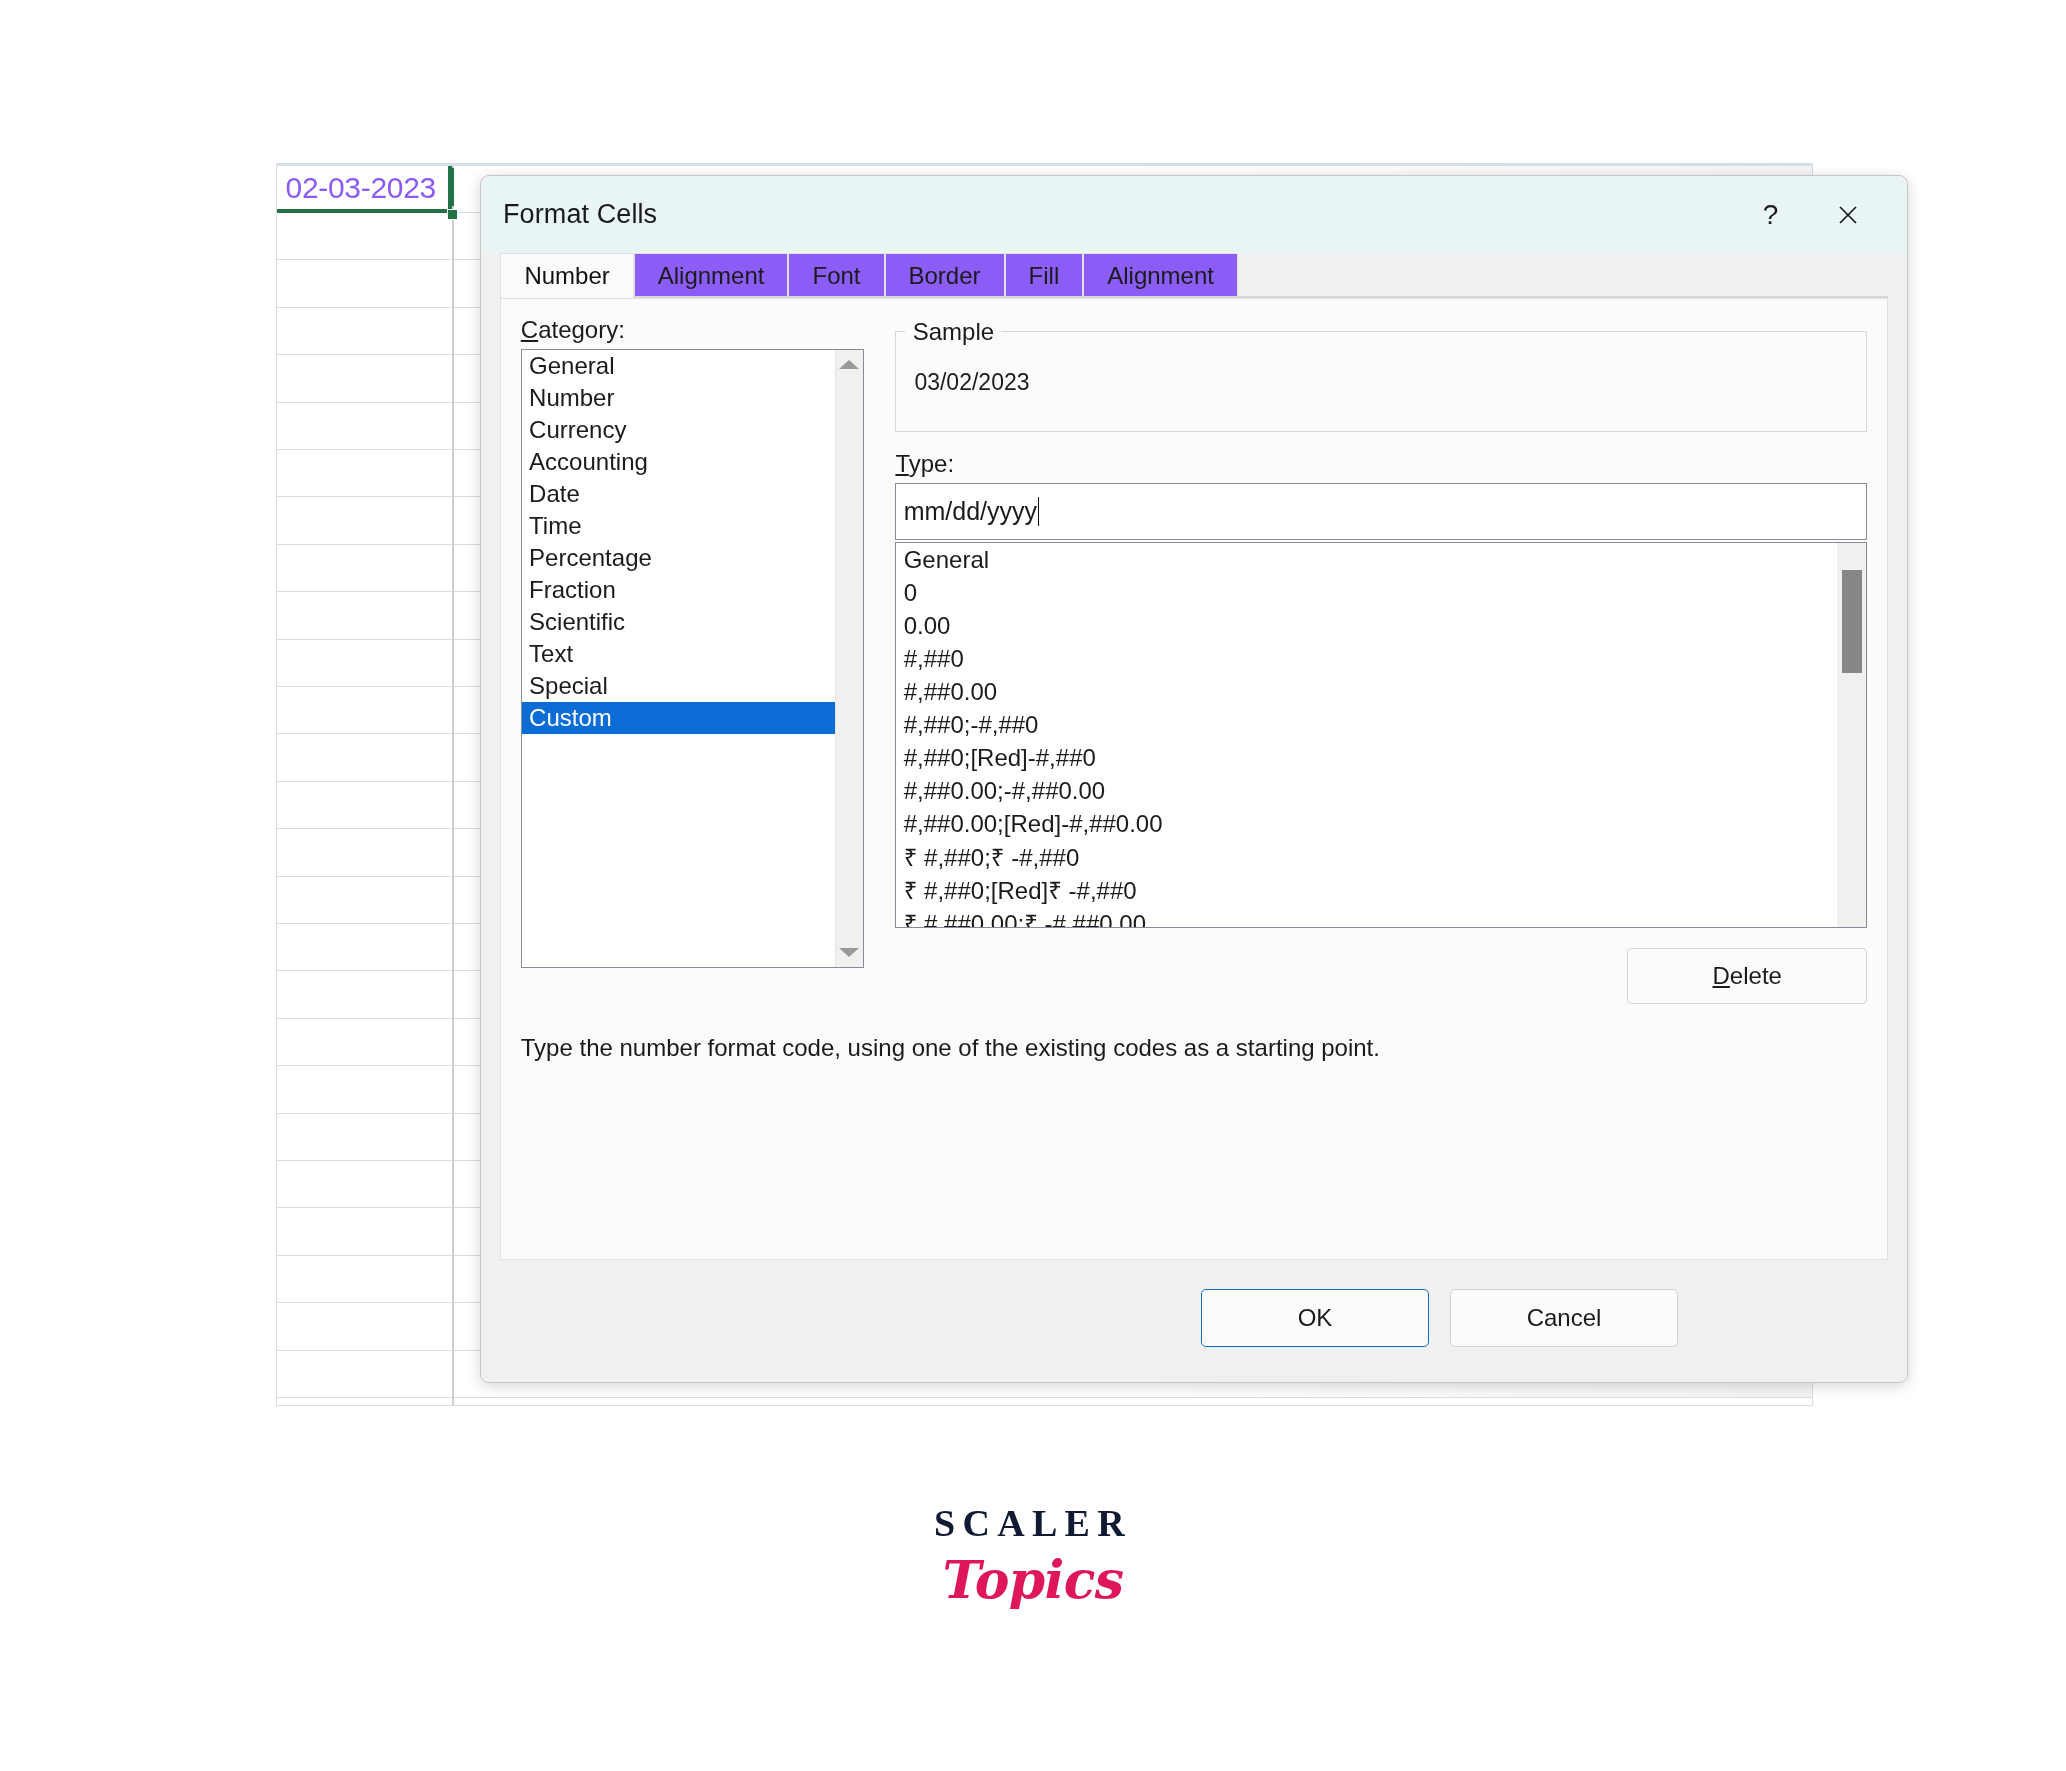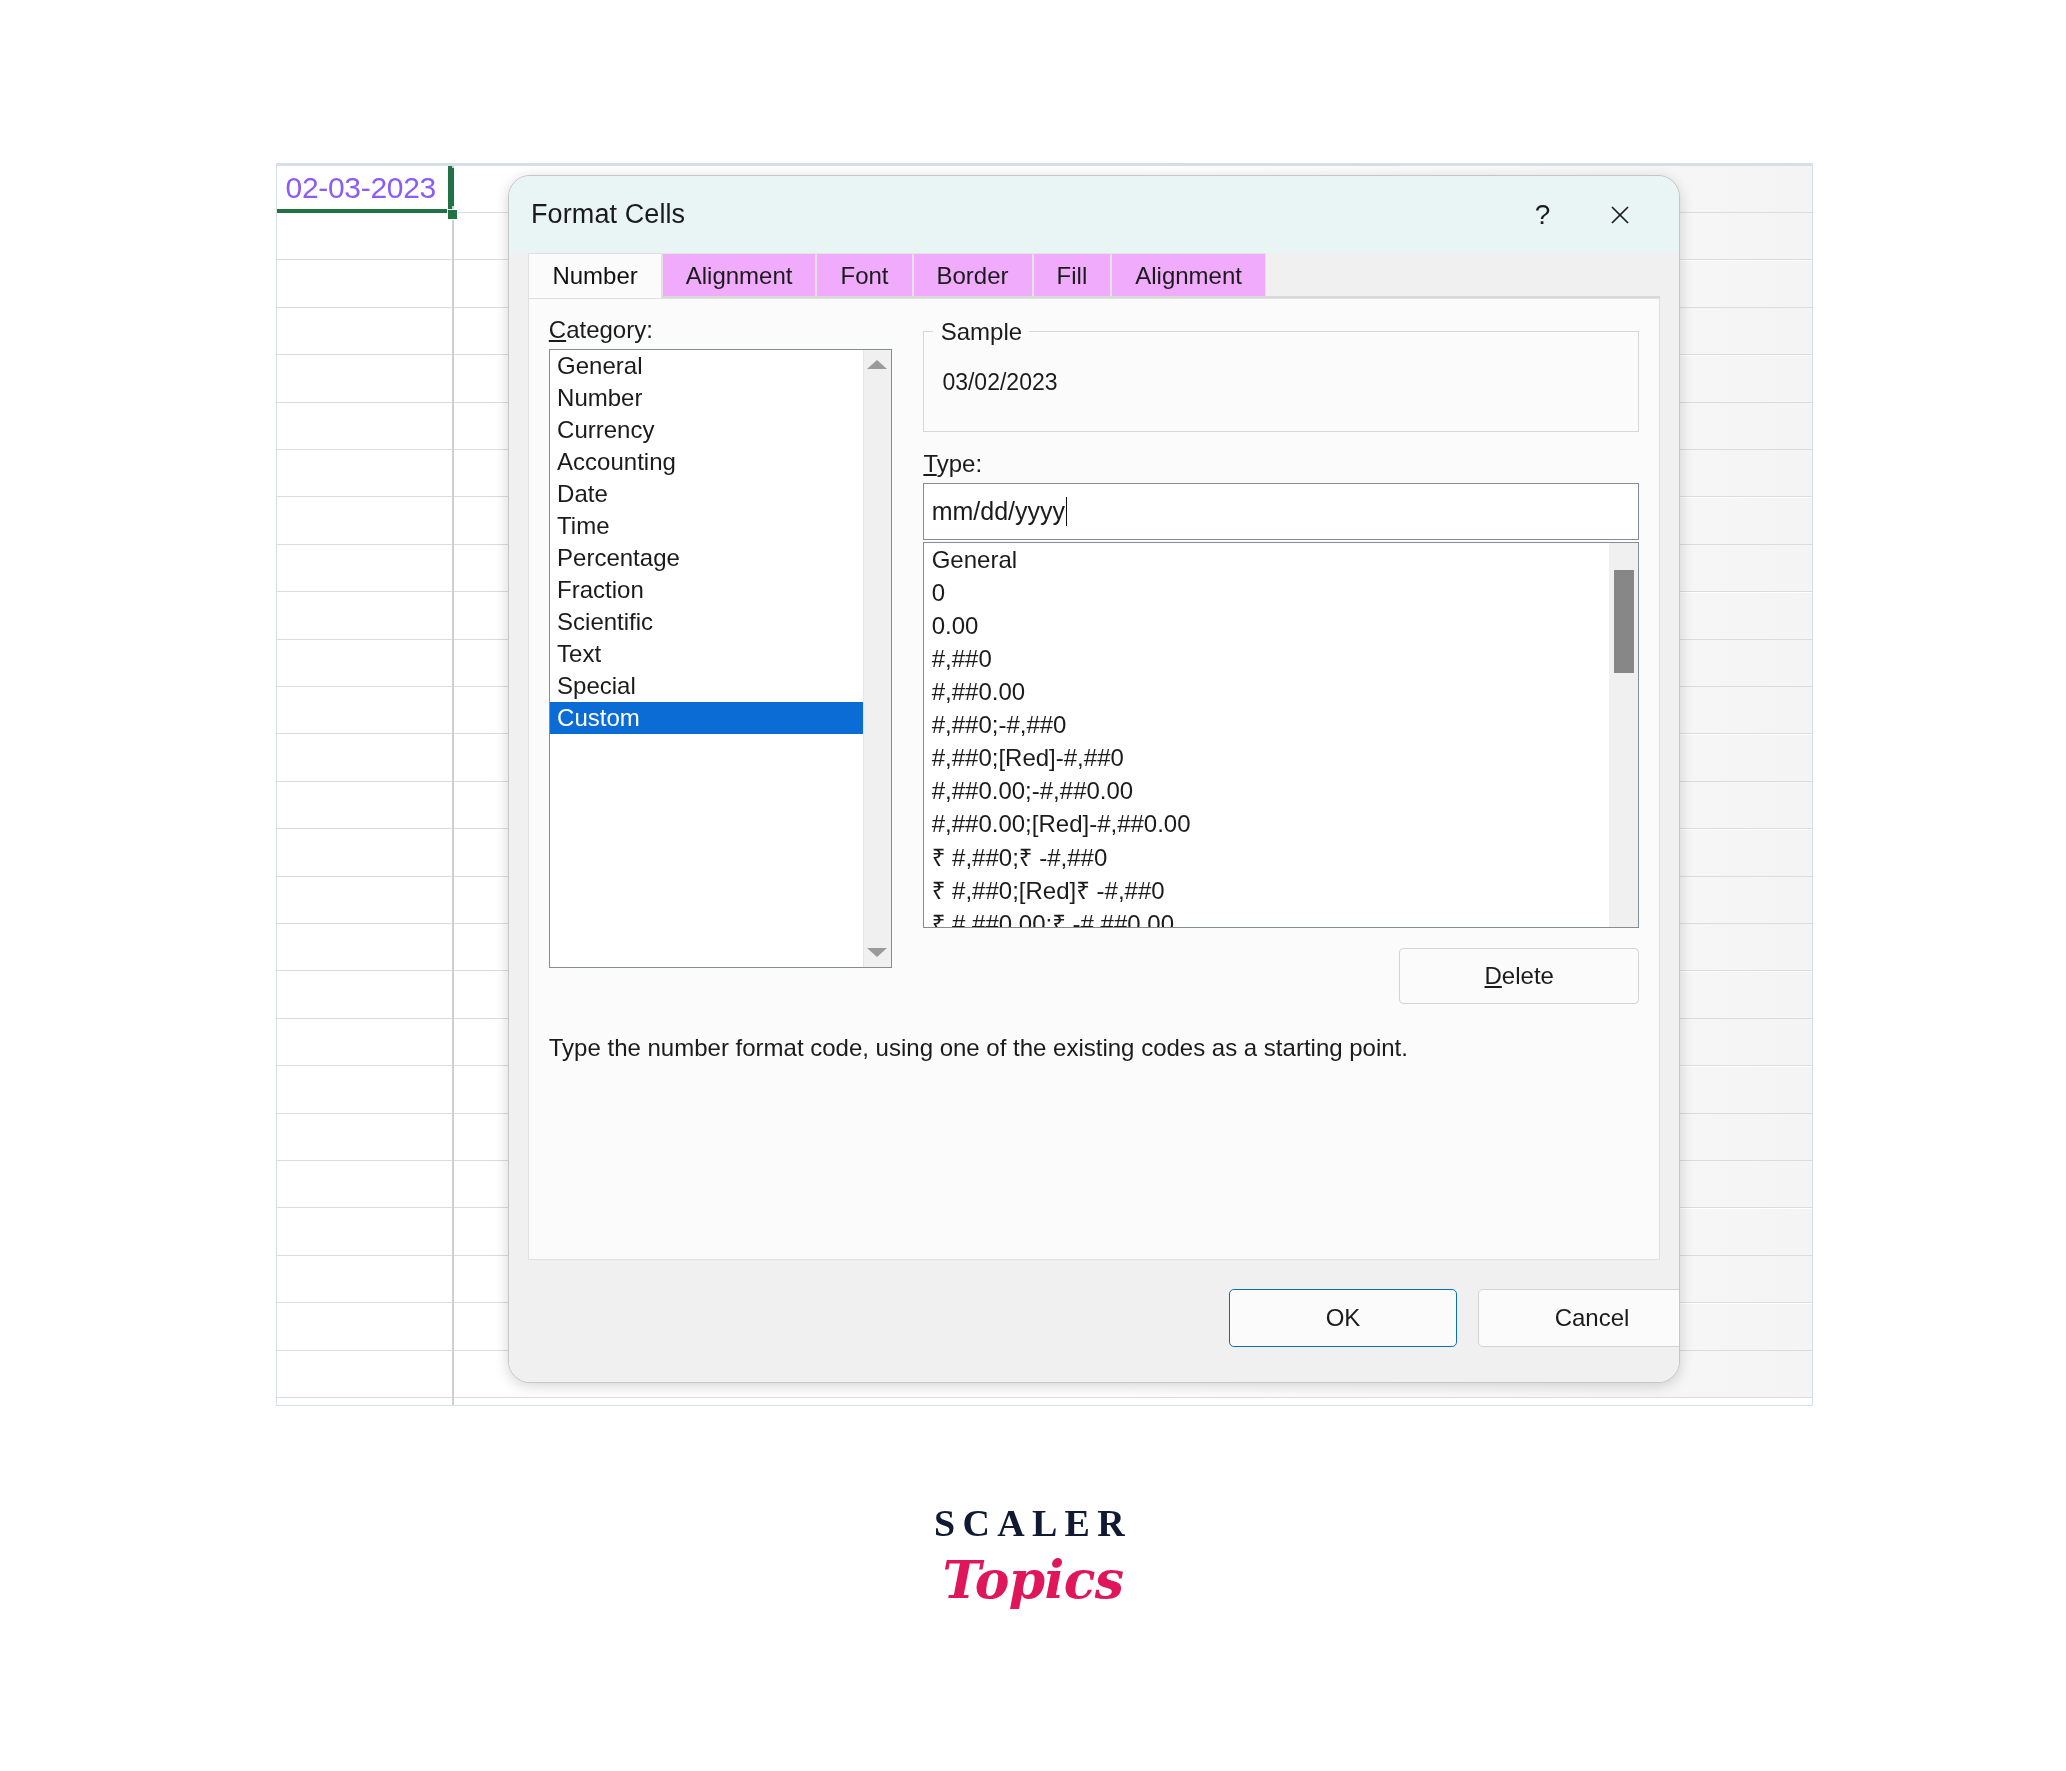--- a/index.html
+++ b/index.html
@@ -62,25 +62,25 @@
     position: absolute;
     left: 170px; top: 43px;
     width: 11px; height: 11px;
     background: #217346;
     border: 1.2px solid #ffffff;
   }
 
   
   .dialog {
     position: absolute;
-    left: 508px; top: 175px;
-    width: 1172px; height: 1208px;
+    left: 480px; top: 175px;
+    width: 1428px; height: 1208px;
     background: #f0f0f0;
     border: 1.2px solid #c6c6c6;
-    border-radius: 22px;
+    border-radius: 9px;
     box-shadow: 0 3px 13.4px rgba(0,0,0,0.17);
     overflow: hidden;
   }
   .titlebar {
     position: relative;
     height: 77px;
     background: #e9f4f5;
     border-top-left-radius: 9.7px;
     border-top-right-radius: 9.7px;
   }
@@ -108,21 +108,21 @@
     background: #f0f0f0;
     padding-left: 19.4px;
   }
   .tabs-row { display: flex; align-items: flex-end; height: 45px; }
   .tab {
     height: 45px;
     display: flex; align-items: center; justify-content: center;
     padding: 0 23px;
     font-size: 24px;
     color: #1b1b1b;
-    background: #f0abfc;
+    background: #8b5cf6;
     border: 1.2px solid #e3e3e3;
     border-bottom: none;
     margin-right: 0px;
     white-space: nowrap;
   }
   .tab.active {
     background: #fbfbfb;
     border-color: #e0e0e0;
     color: #111;
     position: relative;

